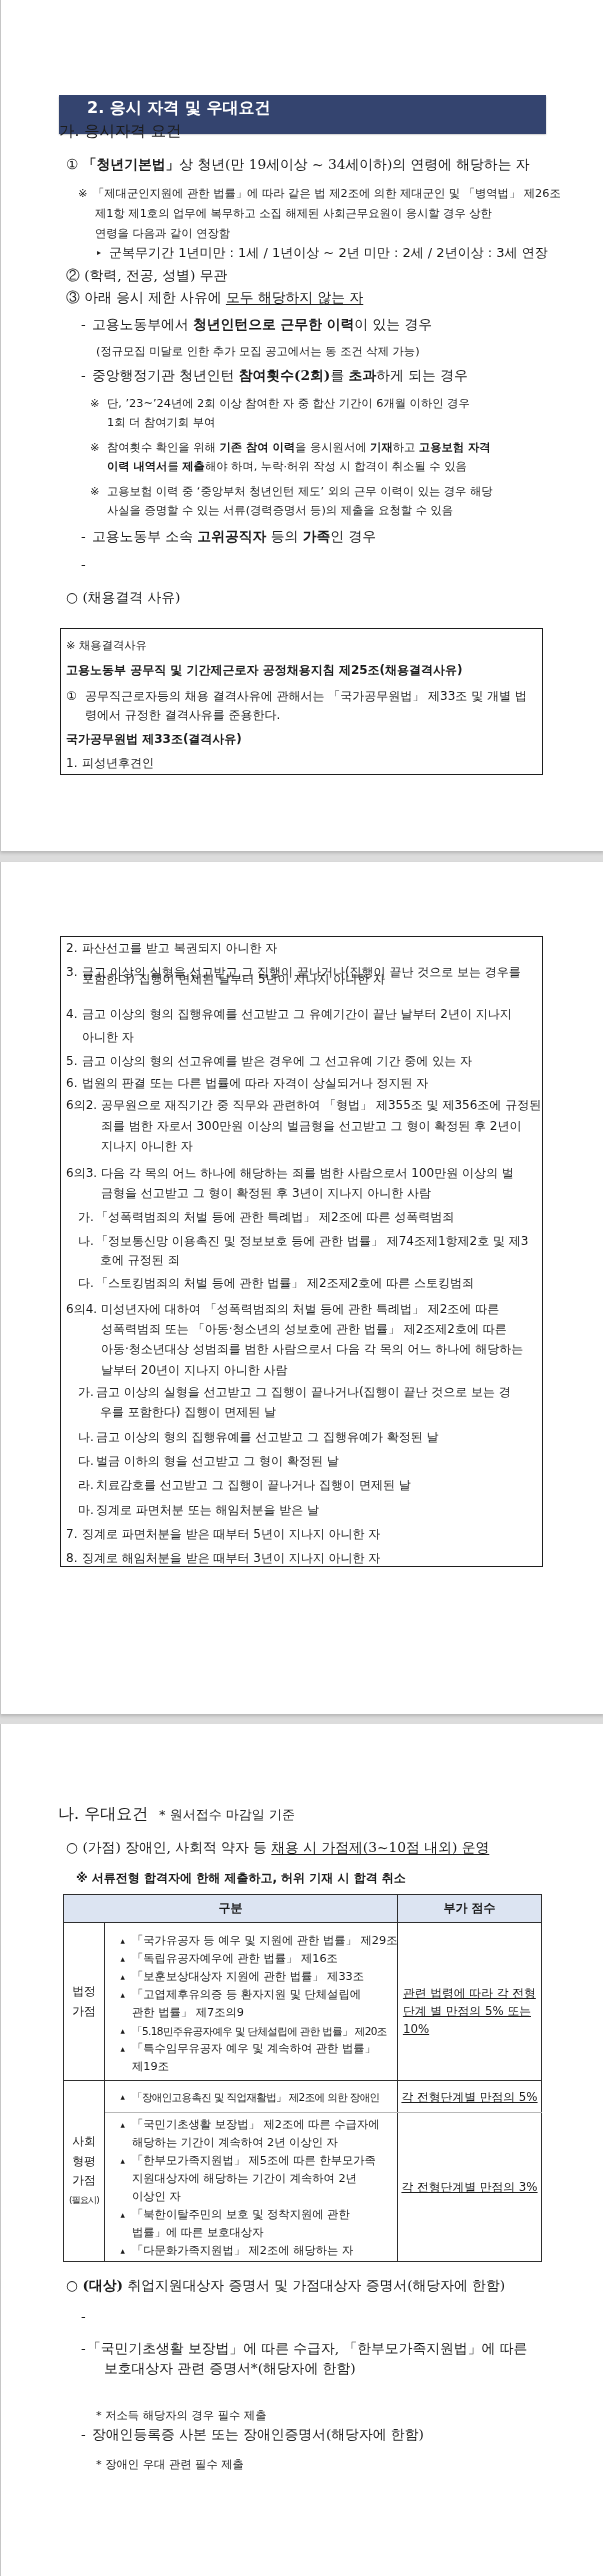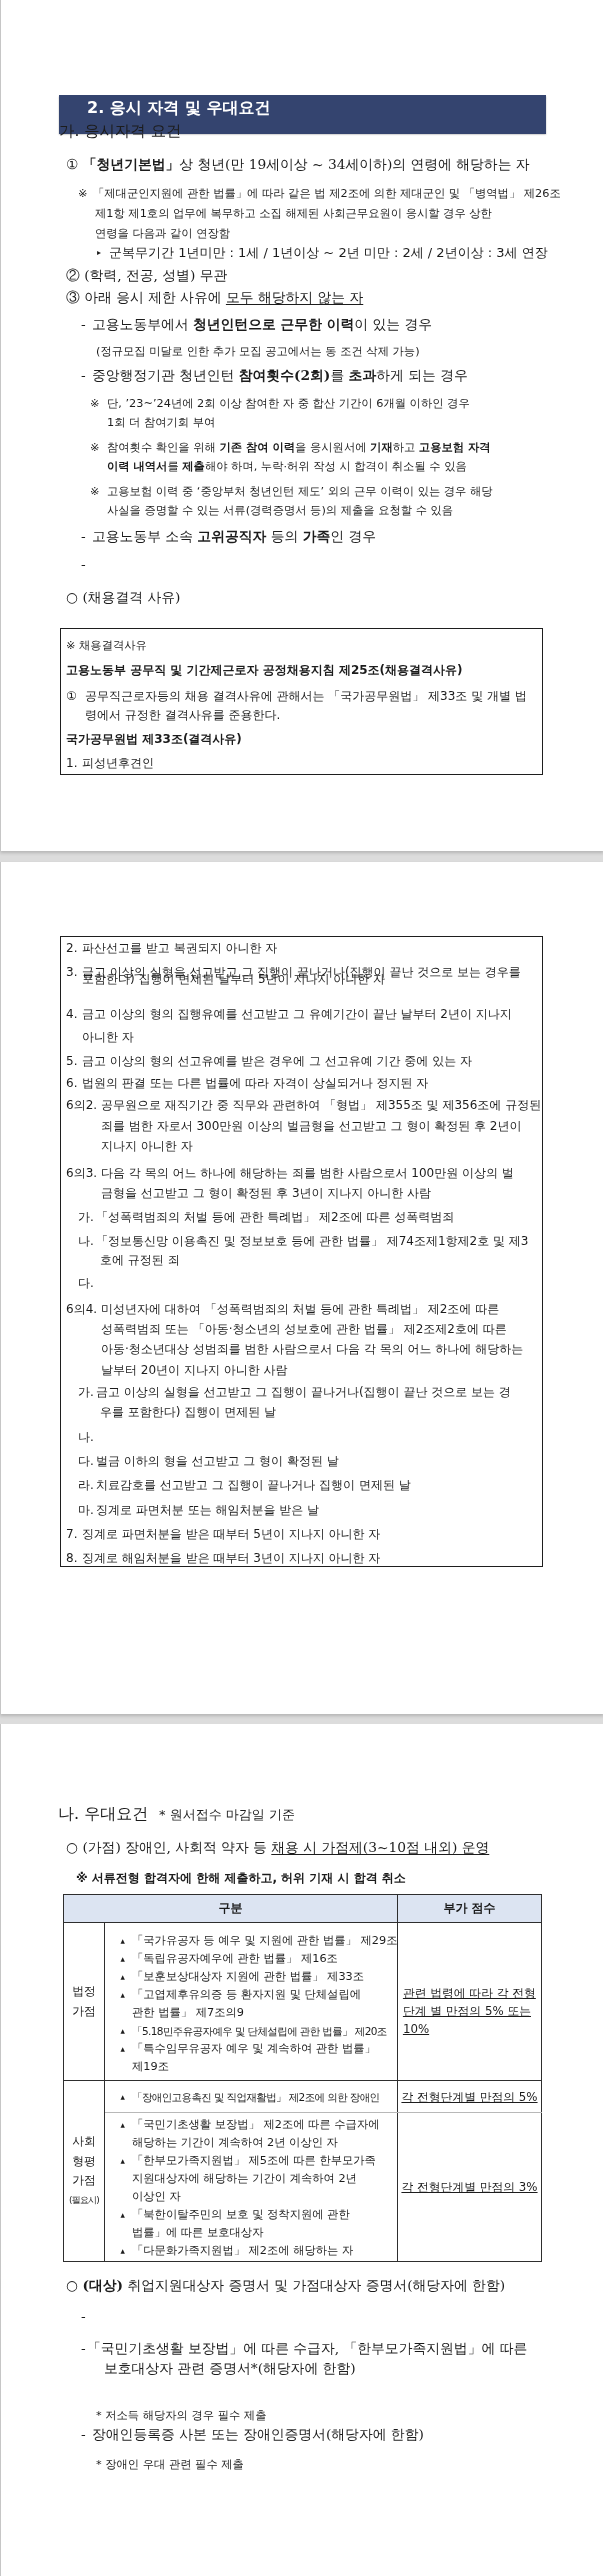--- a/index.html
+++ b/index.html
@@ -122,30 +122,32 @@
 
   <span class="ln f15" style="top:302px;left:65px">6의3.</span>
   <div class="ln f15" style="top:302px;left:100px">다음 각 목의 어느 하나에 해당하는 죄를 범한 사람으로서 100만원 이상의 벌</div>
   <div class="ln f15" style="top:322px;left:100px">금형을 선고받고 그 형이 확정된 후 3년이 지나지 아니한 사람</div>
   <span class="ln f15" style="top:346px;left:77px">가.</span>
   <div class="ln f15" style="top:346px;left:95px">「성폭력범죄의 처벌 등에 관한 특례법」 제2조에 따른 성폭력범죄</div>
   <span class="ln f15" style="top:370px;left:77px">나.</span>
   <div class="ln f15" style="top:370px;left:95px">「정보통신망 이용촉진 및 정보보호 등에 관한 법률」 제74조제1항제2호 및 제3</div>
   <div class="ln f15" style="top:389px;left:99px">호에 규정된 죄</div>
   <span class="ln f15" style="top:412px;left:77px">다.</span>
+  <div class="ln f15" style="top:412px;left:95px">「스토킹범죄의 처벌 등에 관한 법률」 제2조제2호에 따른 스토킹범죄</div>
 
   <span class="ln f15" style="top:438px;left:65px">6의4.</span>
   <div class="ln f15" style="top:438px;left:100px">미성년자에 대하여 「성폭력범죄의 처벌 등에 관한 특례법」 제2조에 따른</div>
   <div class="ln f15" style="top:458px;left:100px">성폭력범죄 또는 「아동·청소년의 성보호에 관한 법률」 제2조제2호에 따른</div>
   <div class="ln f15" style="top:478px;left:100px">아동·청소년대상 성범죄를 범한 사람으로서 다음 각 목의 어느 하나에 해당하는</div>
   <div class="ln f15" style="top:499px;left:100px">날부터 20년이 지나지 아니한 사람</div>
   <span class="ln f15" style="top:521px;left:77px">가.</span>
   <div class="ln f15" style="top:521px;left:95px">금고 이상의 실형을 선고받고 그 집행이 끝나거나(집행이 끝난 것으로 보는 경</div>
   <div class="ln f15" style="top:541px;left:99px">우를 포함한다) 집행이 면제된 날</div>
   <span class="ln f15" style="top:566px;left:77px">나.</span>
+  <div class="ln f15" style="top:566px;left:95px">금고 이상의 형의 집행유예를 선고받고 그 집행유예가 확정된 날</div>
   <span class="ln f15" style="top:590px;left:77px">다.</span>
   <div class="ln f15" style="top:590px;left:95px">벌금 이하의 형을 선고받고 그 형이 확정된 날</div>
   <span class="ln f15" style="top:614px;left:77px">라.</span>
   <div class="ln f15" style="top:614px;left:95px">치료감호를 선고받고 그 집행이 끝나거나 집행이 면제된 날</div>
   <span class="ln f15" style="top:639px;left:77px">마.</span>
   <div class="ln f15" style="top:639px;left:95px">징계로 파면처분 또는 해임처분을 받은 날</div>
 
   <span class="ln f15" style="top:663px;left:65px">7.</span>
   <div class="ln f15" style="top:663px;left:81px">징계로 파면처분을 받은 때부터 5년이 지나지 아니한 자</div>
 

